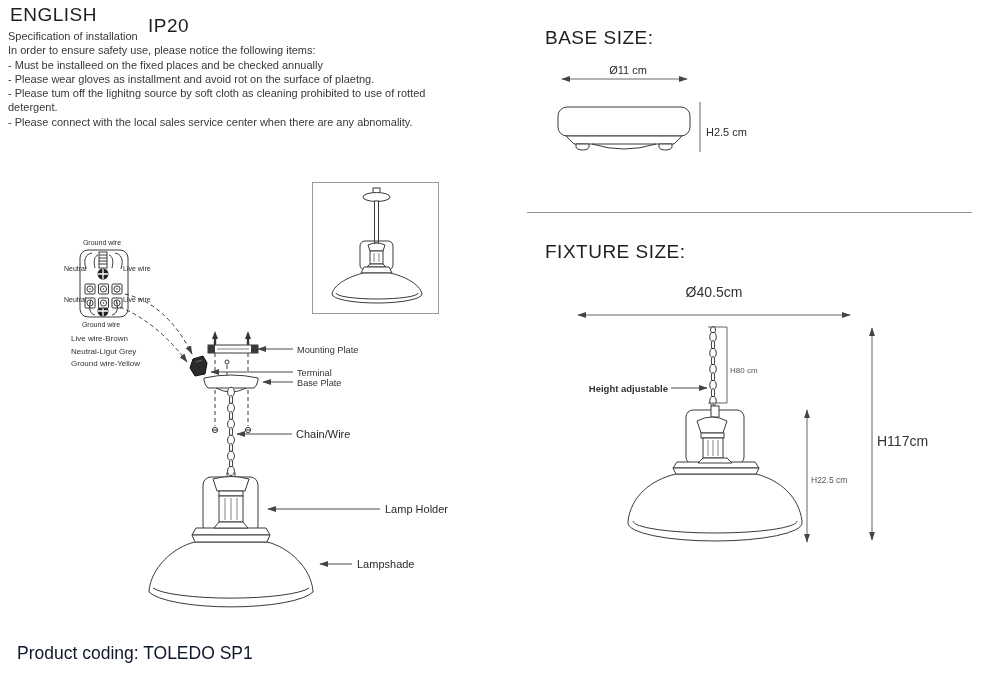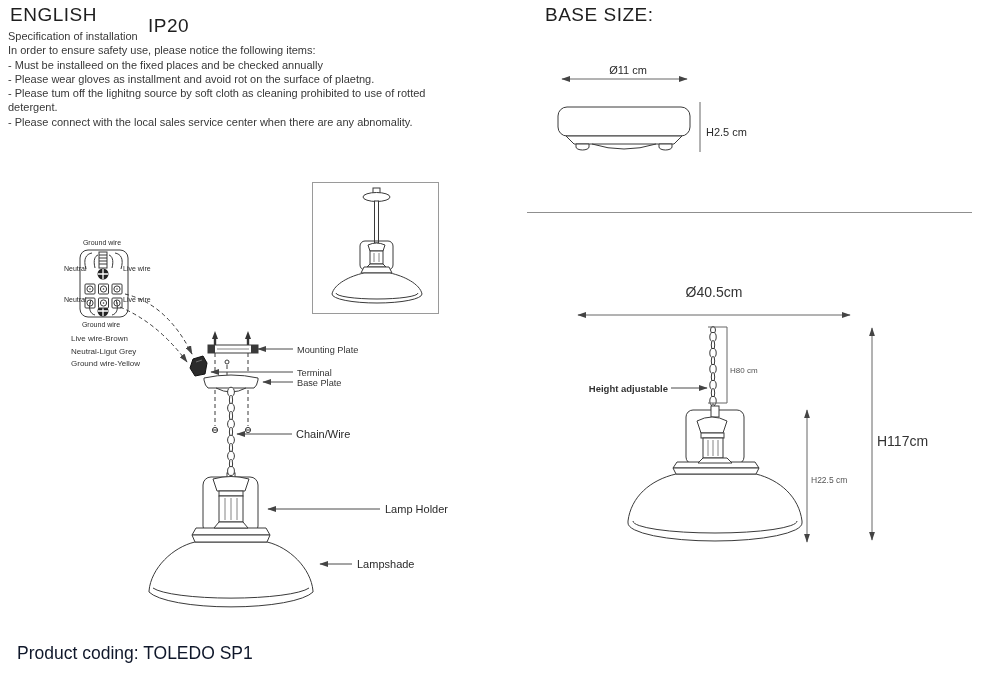--- a/index.html
+++ b/index.html
@@ -235,37 +235,38 @@
       <text class="t9" x="157" y="55.5">Base Plate</text>
       <path class="lead" d="M152 104 L97 104" marker-end="url(#aE)"></path>
       <text class="t11" x="156" y="107.5">Chain/Wire</text>
       <path class="lead" d="M240 179 L128 179" marker-end="url(#aE)"></path>
       <text class="t11" x="245" y="183">Lamp Holder</text>
       <path class="lead" d="M212 234 L180 234" marker-end="url(#aE)"></path>
       <text class="t11" x="217" y="238">Lampshade</text>
     </g>
   </svg>
 
-  <div class="abs h1" style="left:545px;top:4px;">BASE SIZE:</div>
+  <div class="abs h1" style="left:545px;top:27px;">BASE SIZE:</div>
   <svg style="left:540px;top:55px;" width="240" height="110" viewBox="0 0 240 110">
     <text class="t11" x="88" y="19" text-anchor="middle">Ø11 cm</text>
     <path class="dim" d="M22 24 L147 24" marker-start="url(#aS)" marker-end="url(#aE)"></path>
     <g>
       <rect class="lnw" x="18" y="52" width="132" height="29" rx="9"></rect>
       <path class="lnw" d="M26 81 L142 81 L134 89 L34 89 Z"></path>
       <path class="lnw" d="M36 89 L36 92 A6.5 3 0 0 0 49 92 L49 89 Z"></path>
       <path class="lnw" d="M119 89 L119 92 A6.5 3 0 0 0 132 92 L132 89 Z"></path>
       <path class="ln" d="M52 89 Q84 99 116 89"></path>
     </g>
     <path class="dim" d="M160 47 V97"></path>
     <text class="t11" x="166" y="81">H2.5 cm</text>
   </svg>
 
   <div class="divider"></div>
 
+  <div class="abs h1" style="left:545px;top:241px;">FIXTURE SIZE:</div>
   <svg style="left:545px;top:275px;" width="425" height="295" viewBox="0 0 425 295">
     <text class="t14" x="169" y="22" text-anchor="middle">Ø40.5cm</text>
     <path class="dim" d="M33 40 L305 40" marker-start="url(#aS)" marker-end="url(#aE)"></path>
 
     <g>
       <ellipse class="lnw" cx="168" cy="55" rx="2.5" ry="3.5"></ellipse>
       <ellipse class="lnw" cx="168" cy="62" rx="3.2" ry="4.6"></ellipse>
       <ellipse class="lnw" cx="168" cy="70" rx="1.7" ry="4.6"></ellipse>
       <ellipse class="lnw" cx="168" cy="78" rx="3.2" ry="4.6"></ellipse>
       <ellipse class="lnw" cx="168" cy="86" rx="1.7" ry="4.6"></ellipse>

